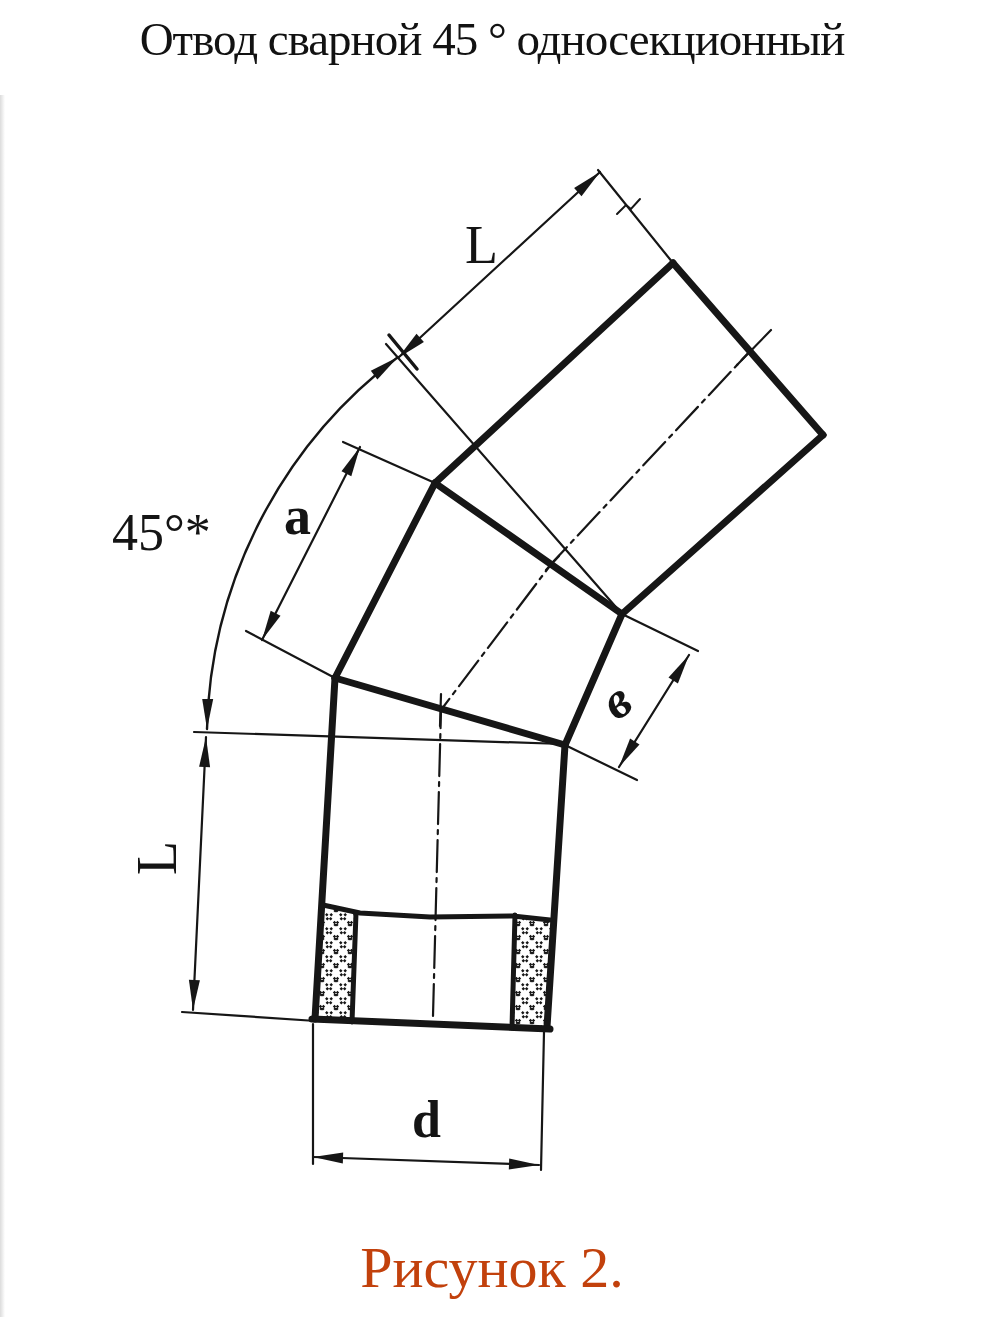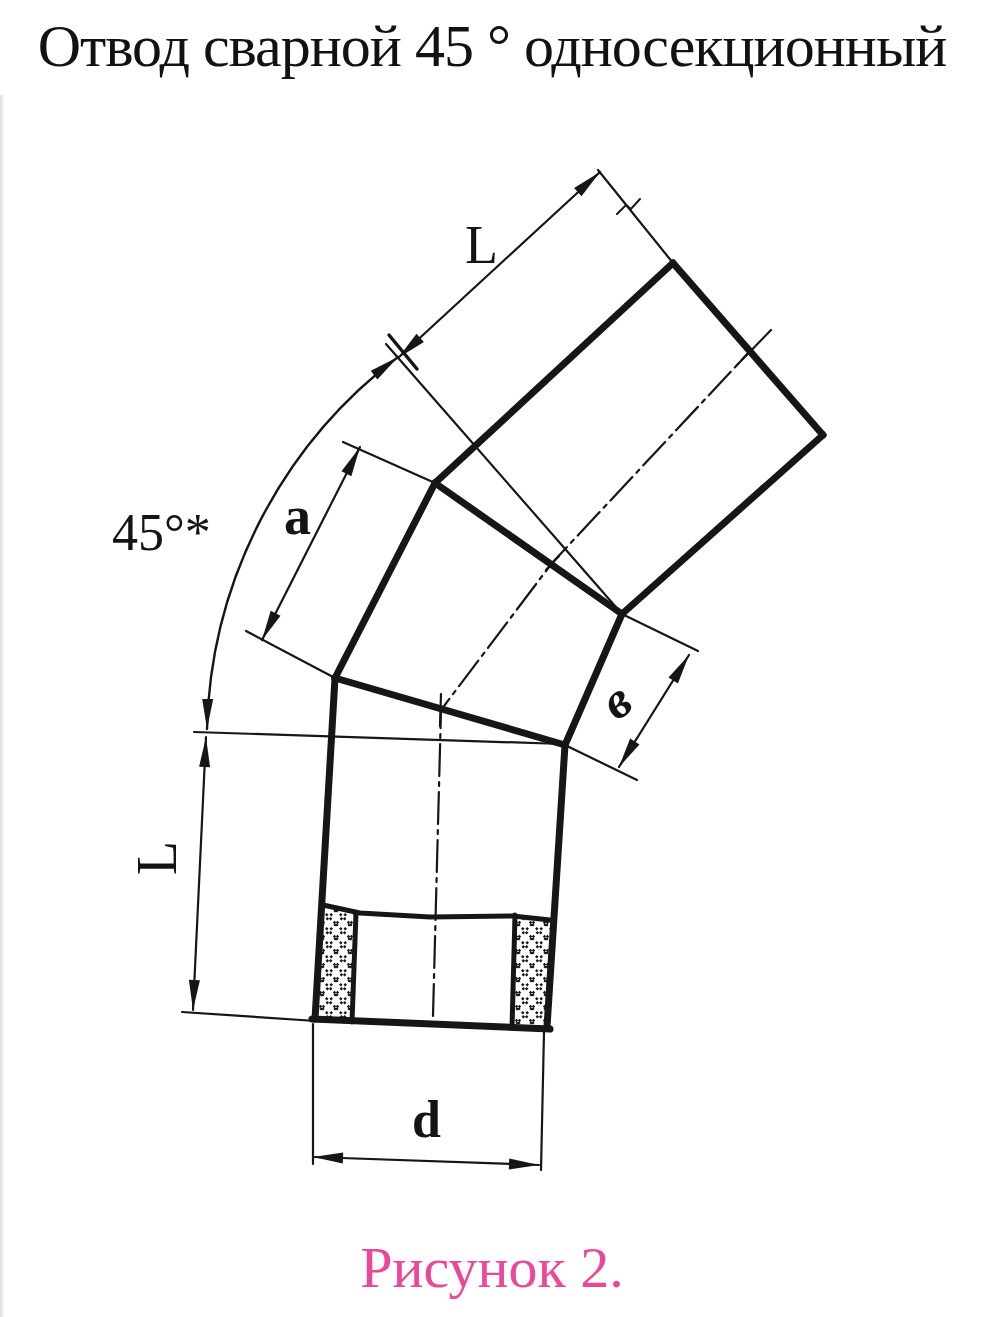--- a/index.html
+++ b/index.html
@@ -21,32 +21,32 @@
     position: absolute;
     left: 0; top: 95px; bottom: 0; width: 5px;
     background: linear-gradient(to right, rgba(0,0,0,0.14), rgba(0,0,0,0));
     pointer-events: none;
   }
   .page-title {
     position: absolute;
     top: 12px; left: 0;
     width: 100%;
     text-align: center;
-    font-size: 60px;
+    font-size: 47px;
     letter-spacing: -1px;
     white-space: nowrap;
     color: #121212;
   }
   .figure-caption {
     position: absolute;
     top: 1234px; left: 0;
     width: 100%;
     text-align: center;
     font-size: 58px;
-    color: #ec4899;
+    color: #c2410c;
   }
   svg.drawing {
     position: absolute;
     left: 0; top: 0;
   }
   .ink   { stroke: #161616; fill: none; stroke-linecap: round; }
   .thick { stroke-width: 7; }
   .mid   { stroke-width: 5; }
   .thin  { stroke-width: 2.2; }
   .arrow { fill: #161616; stroke: none; }

